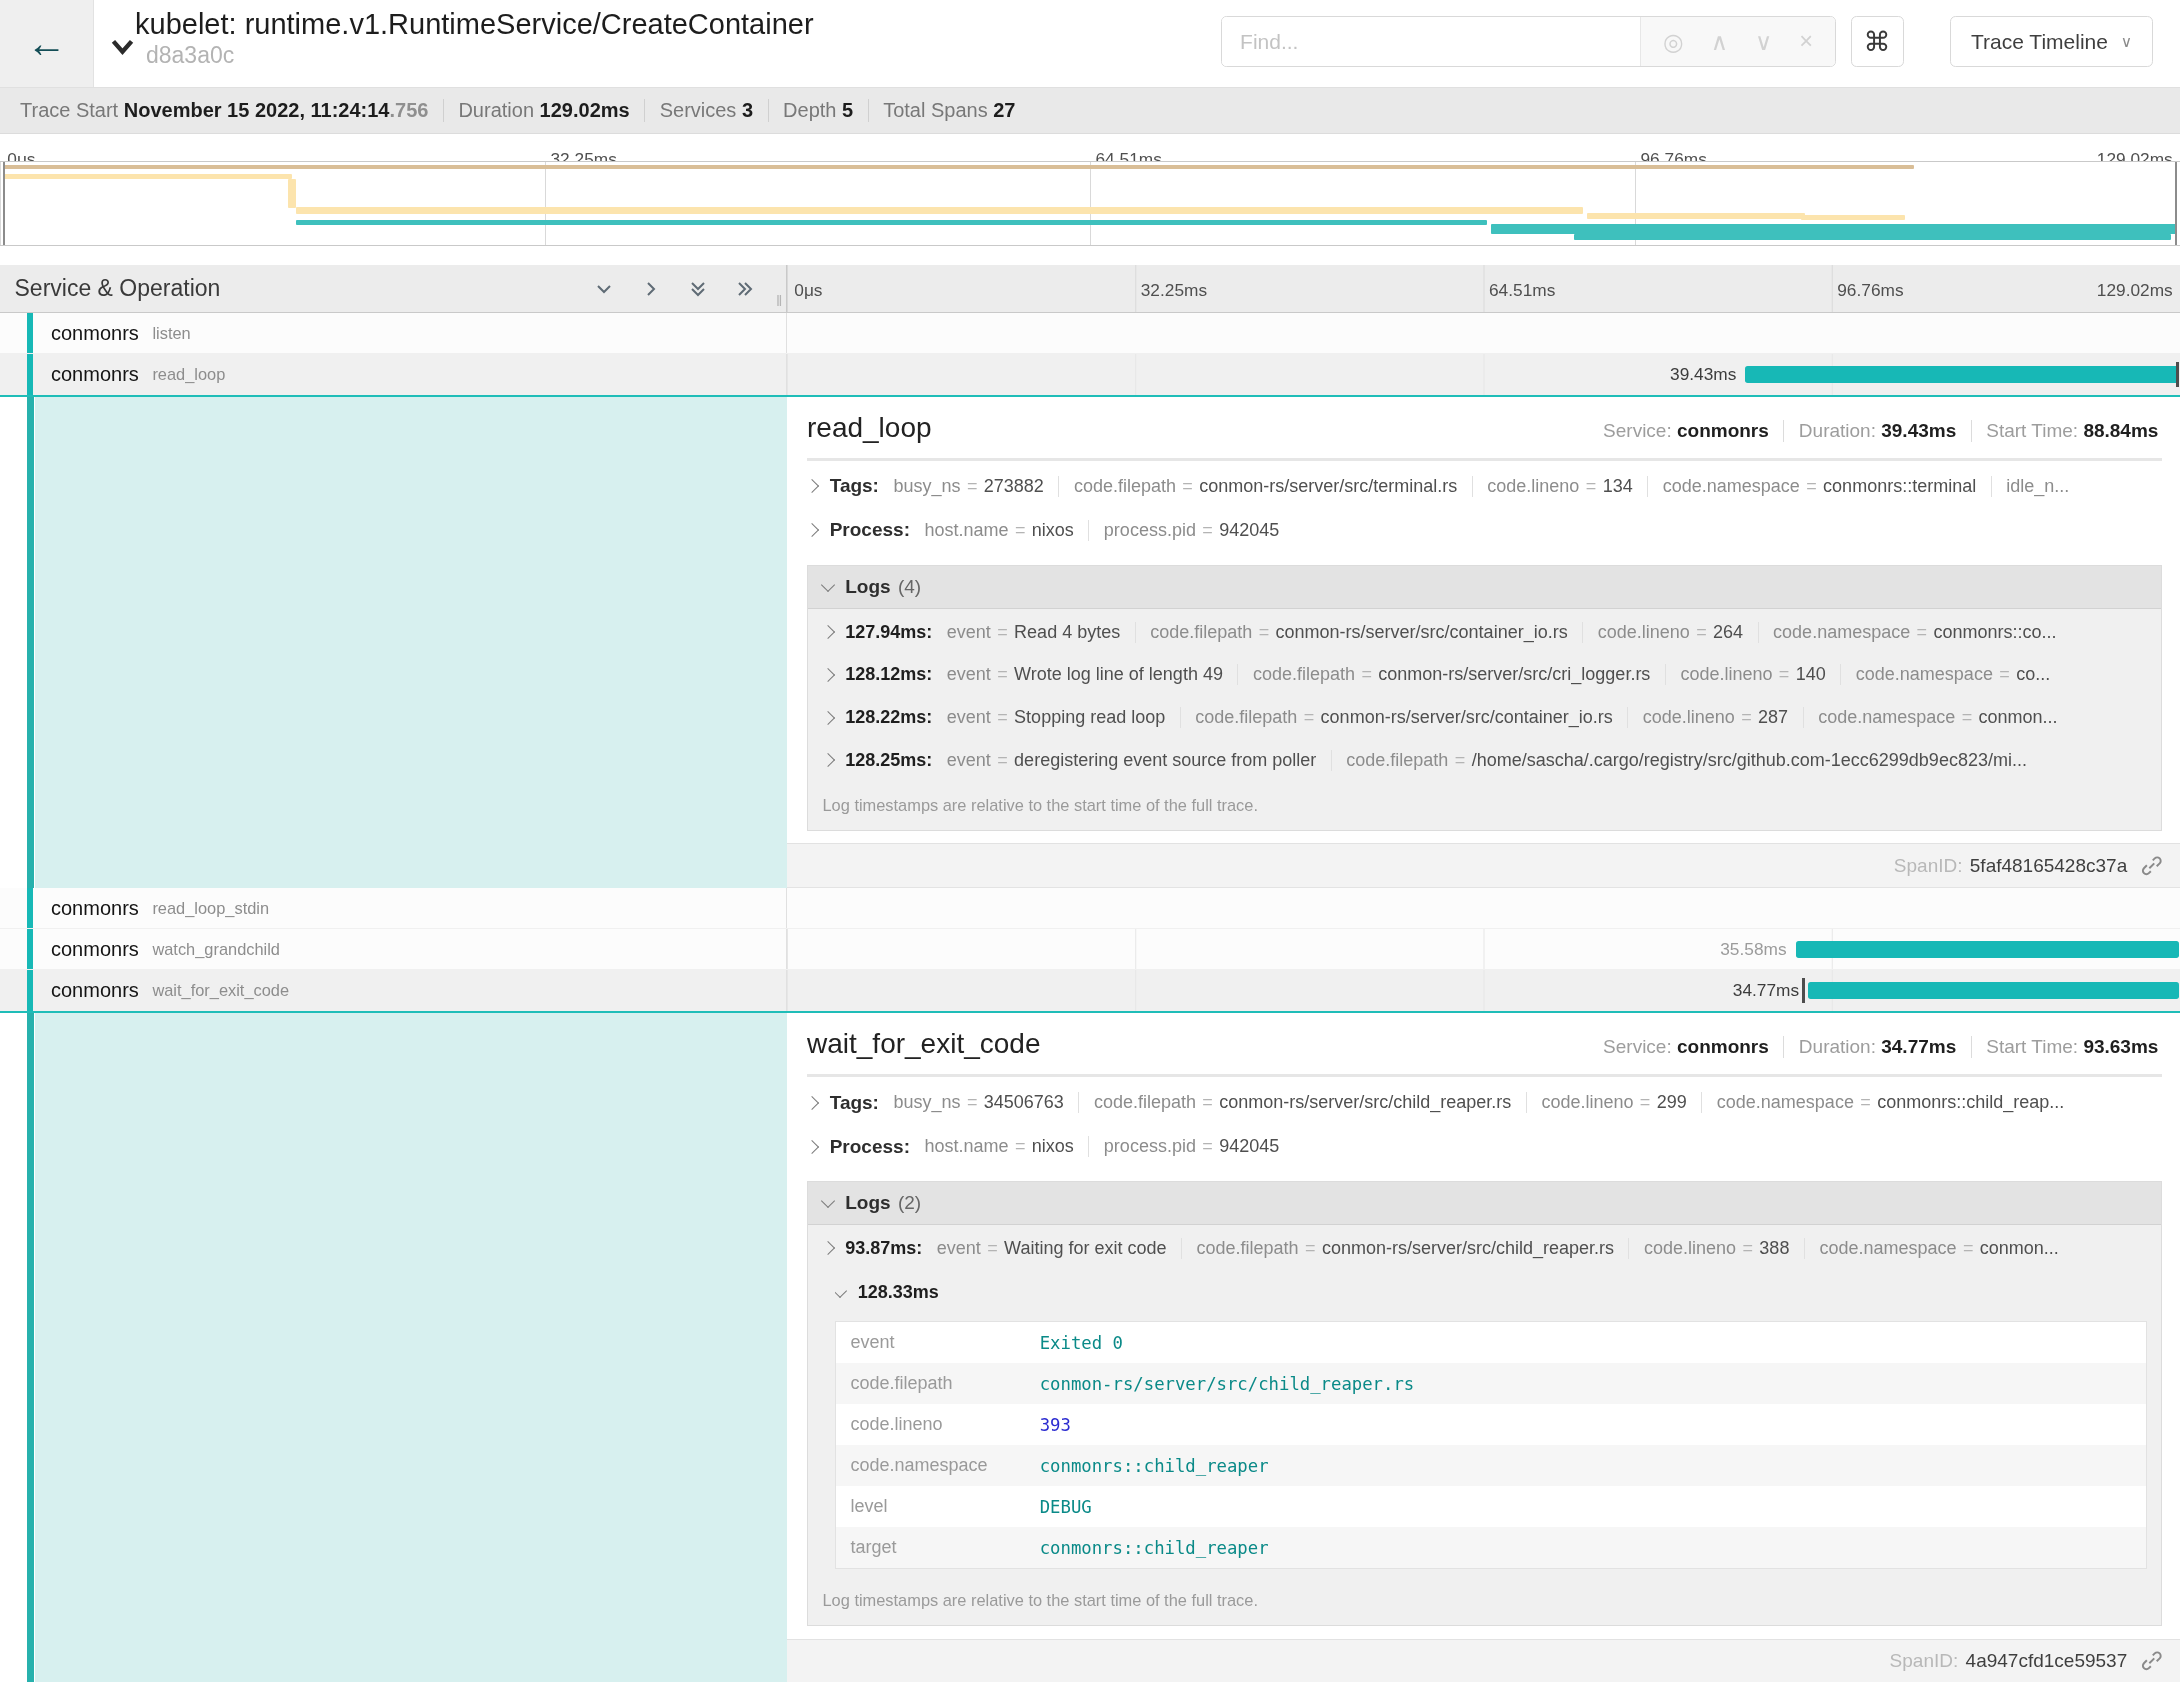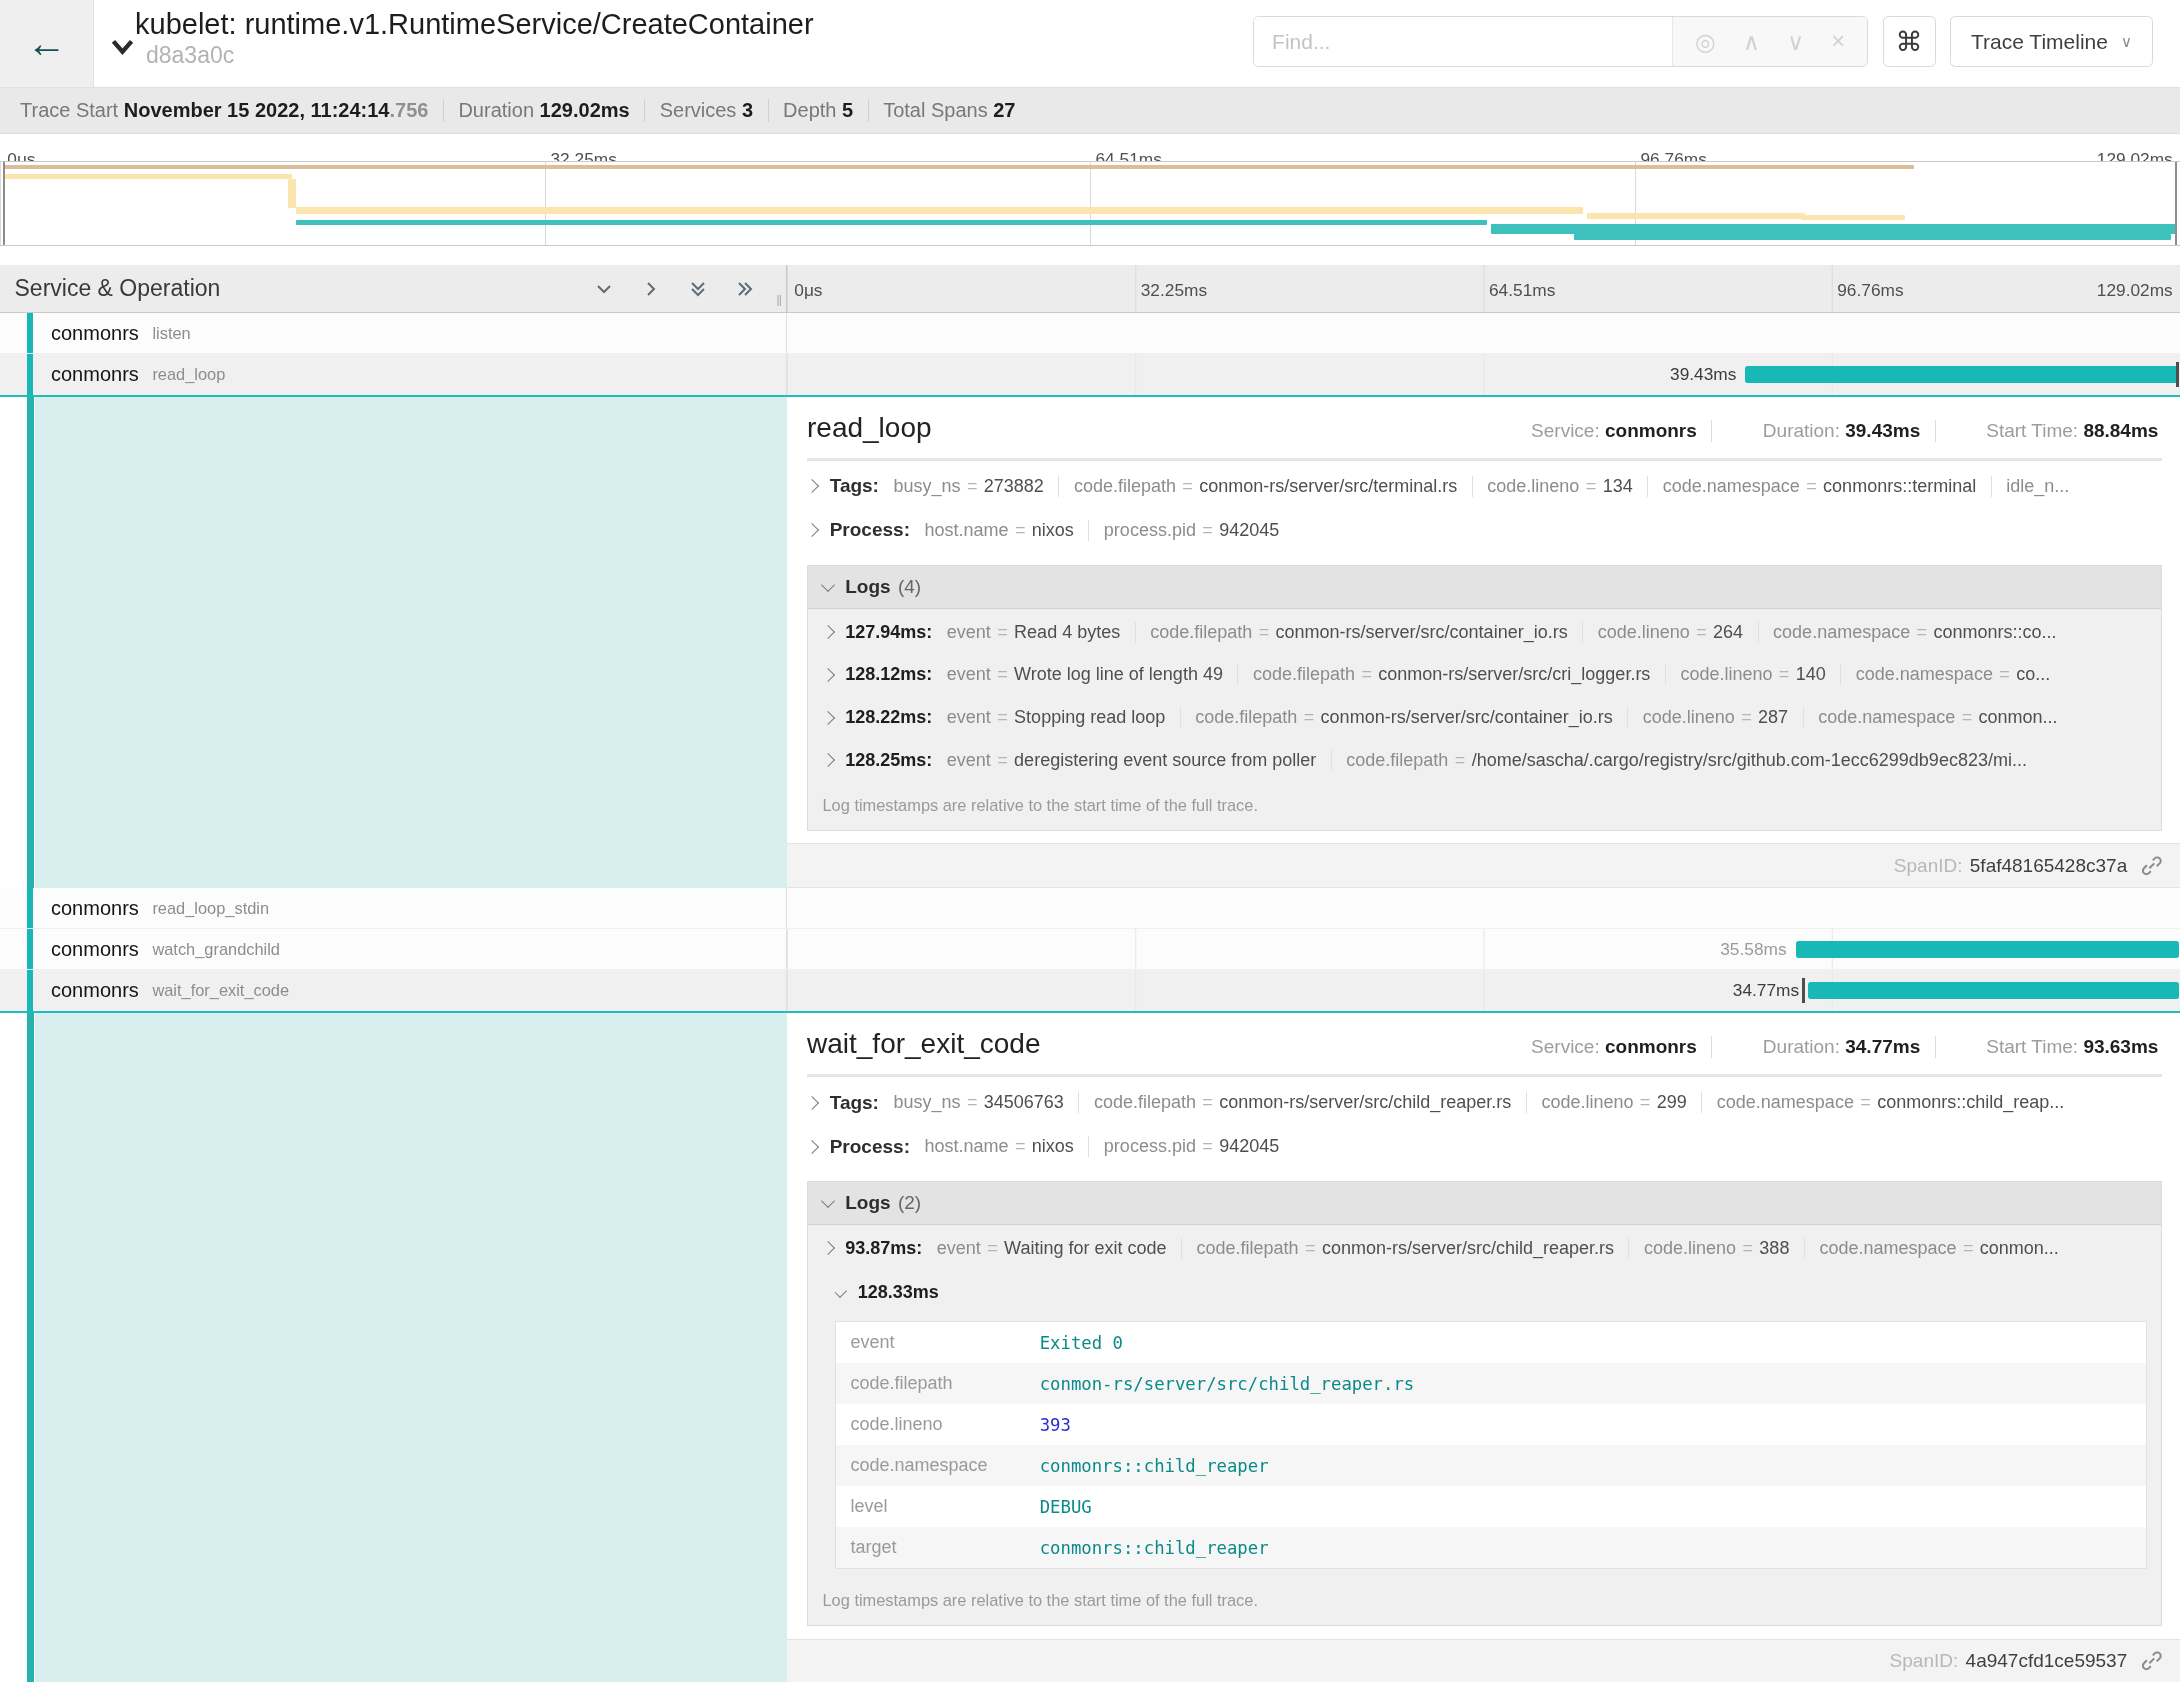--- a/index.html
+++ b/index.html
@@ -24,21 +24,21 @@
   .find-box { display:flex; height:51px; border:0.9px solid #d9d9d9; border-radius:5.5px; overflow:hidden; background:#fff;}
   .find-input { border:none; outline:none; width:418px; padding:0 18px; font-size:21px; color:#444;
     font-family:"Liberation Sans",sans-serif;}
   .find-input::placeholder { color:#c3c3c3; }
   .find-icons { display:flex; align-items:center; gap:27px; background:#f8f8f8;
     border-left:0.9px solid #e7e7e7; padding:0 22px; }
   .find-icons span { color:#d2d2d2; font-size:23.6px; cursor:default; }
   .kbd-btn { width:53px; height:51px; border:0.9px solid #d9d9d9; border-radius:5.5px; background:#fff;
     font-size:27px; color:#3a3a3a; cursor:pointer; display:flex; align-items:center; justify-content:center;}
   .view-btn { height:51px; border:0.9px solid #d9d9d9; border-radius:5.5px; background:#fff;
-    padding:1px 20px; font-size:21px; color:#3f3f3f; cursor:pointer; display:flex; align-items:center; gap:12.7px;}
+    padding:1px 20px; font-size:21px; color:#3f3f3f; cursor:pointer; display:flex; align-items:center; gap:12.7px;margin-left:32px;}
   .view-btn .dd { font-size:15.5px; color:#8a8a8a; }
   
   .summary { height:47px; background:#e9e9e9; border-top:0.9px solid #e0e0e0; border-bottom:0.9px solid #dcdcdc;
     display:flex; align-items:center; padding:0 5.5px; font-size:20px; color:#787878; }
   .sum-item { padding:0 14.5px; border-right:0.9px solid #d0d0d0; white-space:nowrap;}
   .sum-item:last-child { border-right:none; }
   .sum-val { color:#1d1d1d; font-weight:700; }
   .sum-suffix { color:#8f8f8f; font-weight:700; }
   
   .ruler { position:relative; height:27px; }
@@ -83,21 +83,21 @@
   .detail-row { display:flex; align-items:stretch; }
   .detail-gutter { width:var(--name-w); flex:none; position:relative; background:#fff;}
   .dg-stripe { position:absolute; left:27px; top:0; bottom:0; width:7.3px; background:#27b1ad;}
   .dg-fill { position:absolute; left:35px; right:0; top:0; bottom:0; background:#d7f0ef;}
   .detail-panel { flex:1; background:#fff; padding:14.5px 18px 0 20px; border-bottom:0.9px solid #e3e3e3;}
   .dp-head { display:flex; align-items:baseline; }
   .dp-title { margin:0; font-size:28px; font-weight:400; color:#222; }
   .dp-meta { margin-left:auto; display:flex; align-items:baseline; font-size:19px;}
   .meta-item { padding:0 14.5px; border-right:0.9px solid #dcdcdc; white-space:nowrap;}
   .meta-item:last-child { border-right:none; padding-right:3.6px;}
-  .meta-label { color:#9d9d9d;margin-left:36px; } .meta-value { color:#1f1f1f; font-weight:700;}
+  .meta-label { color:#9d9d9d; } .meta-value { color:#1f1f1f; font-weight:700;}
   .dp-divider { height:2.7px; background:#e6e6e6; margin:14.5px 0 3.6px; }
   .kv-line { display:flex; align-items:center; font-size:18px; height:44px; overflow:hidden; white-space:nowrap; cursor:pointer;}
   .kv-title { font-weight:700; color:#2e2e2e; margin:0 14.5px 0 12.7px; font-size:19px;}
   .fields { display:flex; align-items:center; overflow:hidden;}
   .field { display:flex; align-items:center; white-space:nowrap; flex:none;}
   .field + .field { border-left:0.9px solid #e0e0e0; padding-left:14.5px; margin-left:14.5px;}
   .fk { color:#8c8c8c; } .eq { color:#b4b4b4; margin:0 6.4px; } .fv { color:#4f4f4f;text-align:center; }
   .eq:empty,.fv:empty { display:none; }
   .chev { display:inline-block; width:10px; height:10px; border-right:1.8px solid #7b7b7b;
     border-bottom:1.8px solid #7b7b7b; flex:none;}

